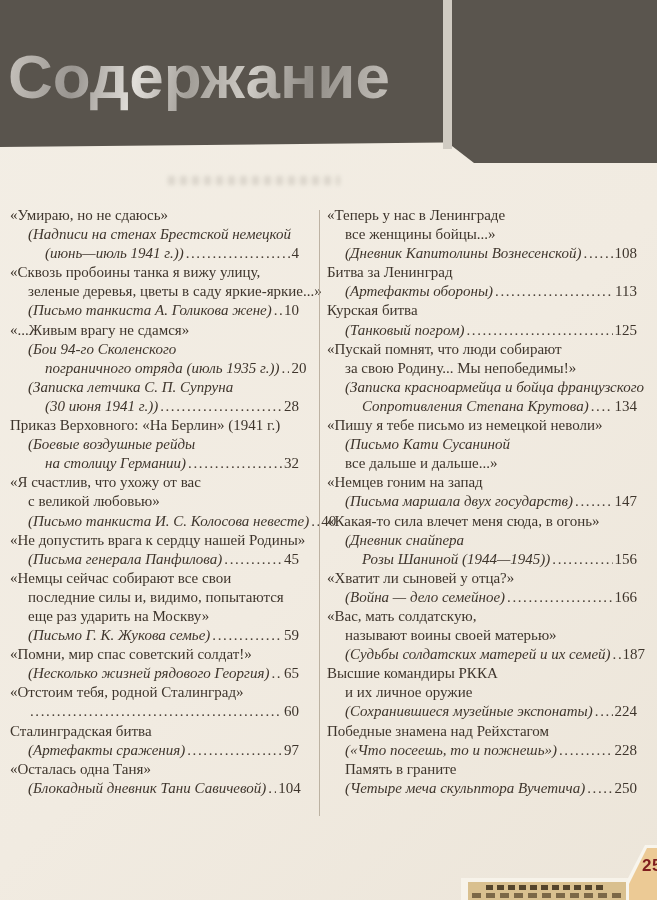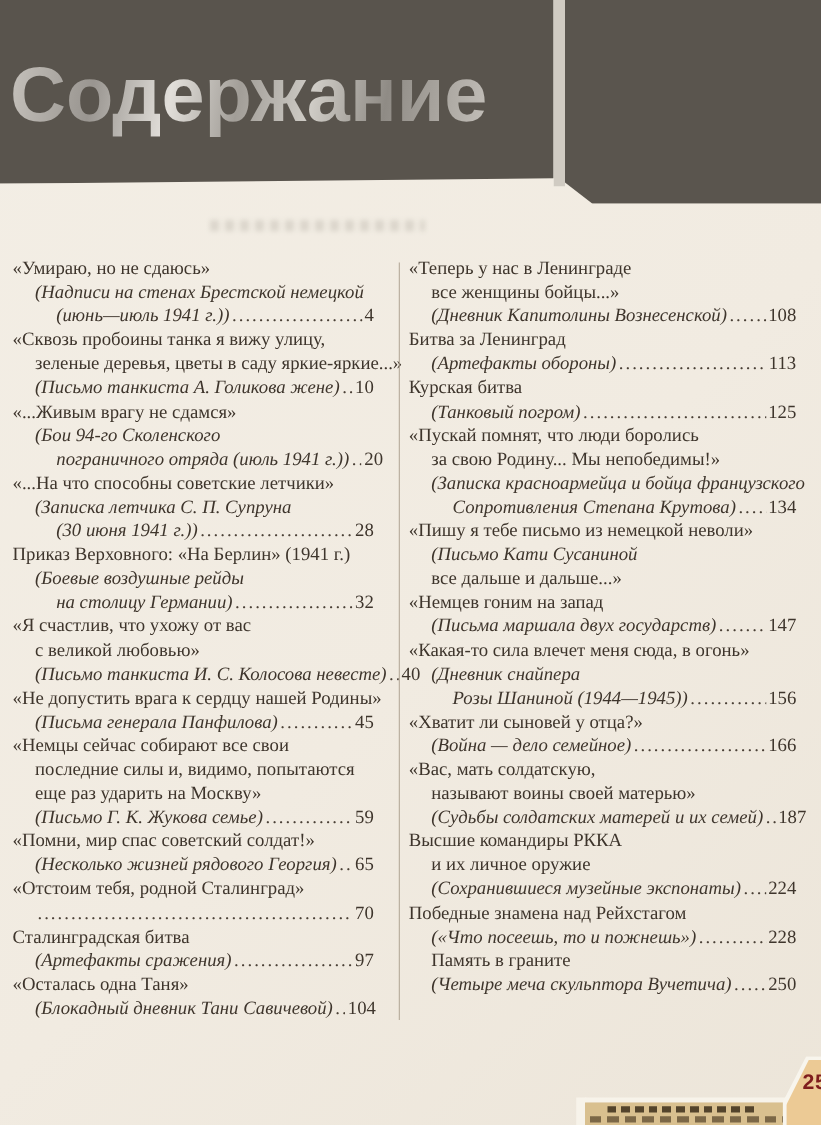--- a/index.html
+++ b/index.html
@@ -95,27 +95,24 @@
         <span class="leader"></span>
         <span class="pageno">10</span>
       </div>
       <div class="toc-line indent-0">
         <span class="toc-text">«...Живым врагу не сдамся»</span>
       </div>
       <div class="toc-line indent-1 italic">
         <span class="toc-text">(Бои 94-го Сколенского</span>
       </div>
       <div class="toc-line indent-2 italic">
-        <span class="toc-text">пограничного отряда (июль 1941 г.))</span>
+        <span class="toc-text">пограничного отряда (июль 1935 г.))</span>
         <span class="leader"></span>
         <span class="pageno">20</span>
       </div>
-      <div class="toc-line indent-0">
-        <span class="toc-text">«...На что способны советские летчики»</span>
-      </div>
       <div class="toc-line indent-1 italic">
         <span class="toc-text">(Записка летчика С. П. Супруна</span>
       </div>
       <div class="toc-line indent-2 italic">
         <span class="toc-text">(30 июня 1941 г.))</span>
         <span class="leader"></span>
         <span class="pageno">28</span>
       </div>
       <div class="toc-line indent-0">
         <span class="toc-text">Приказ Верховного: «На Берлин» (1941 г.)</span>
@@ -167,21 +164,21 @@
       <div class="toc-line indent-1 italic">
         <span class="toc-text">(Несколько жизней рядового Георгия)</span>
         <span class="leader"></span>
         <span class="pageno">65</span>
       </div>
       <div class="toc-line indent-0">
         <span class="toc-text">«Отстоим тебя, родной Сталинград»</span>
       </div>
       <div class="toc-line indent-1 italic">
         <span class="leader"></span>
-        <span class="pageno">70</span>
+        <span class="pageno">60</span>
       </div>
       <div class="toc-line indent-0">
         <span class="toc-text">Сталинградская битва</span>
       </div>
       <div class="toc-line indent-1 italic">
         <span class="toc-text">(Артефакты сражения)</span>
         <span class="leader"></span>
         <span class="pageno">97</span>
       </div>
       <div class="toc-line indent-0">
@@ -216,21 +213,21 @@
       </div>
       <div class="toc-line indent-0">
         <span class="toc-text">Курская битва</span>
       </div>
       <div class="toc-line indent-1 italic">
         <span class="toc-text">(Танковый погром)</span>
         <span class="leader"></span>
         <span class="pageno">125</span>
       </div>
       <div class="toc-line indent-0">
-        <span class="toc-text">«Пускай помнят, что люди боролись</span>
+        <span class="toc-text">«Пускай помнят, что люди собирают</span>
       </div>
       <div class="toc-line indent-1">
         <span class="toc-text">за свою Родину... Мы непобедимы!»</span>
       </div>
       <div class="toc-line indent-1 italic">
         <span class="toc-text">(Записка красноармейца и бойца французского</span>
       </div>
       <div class="toc-line indent-2 italic">
         <span class="toc-text">Сопротивления Степана Крутова)</span>
         <span class="leader"></span>

